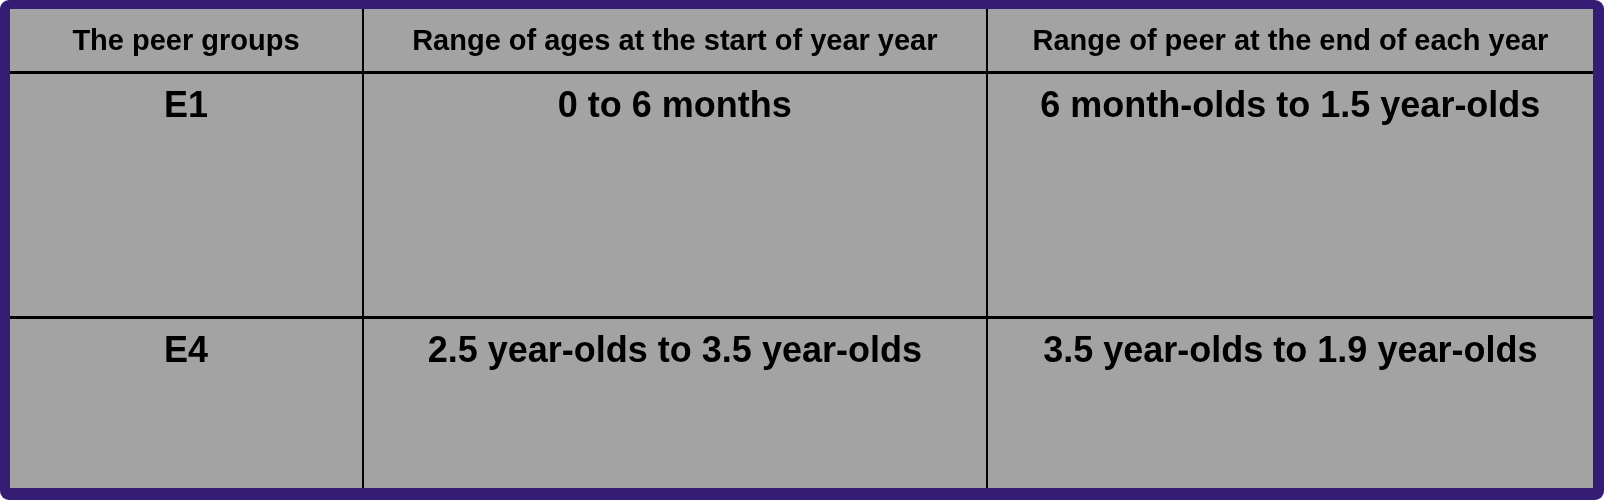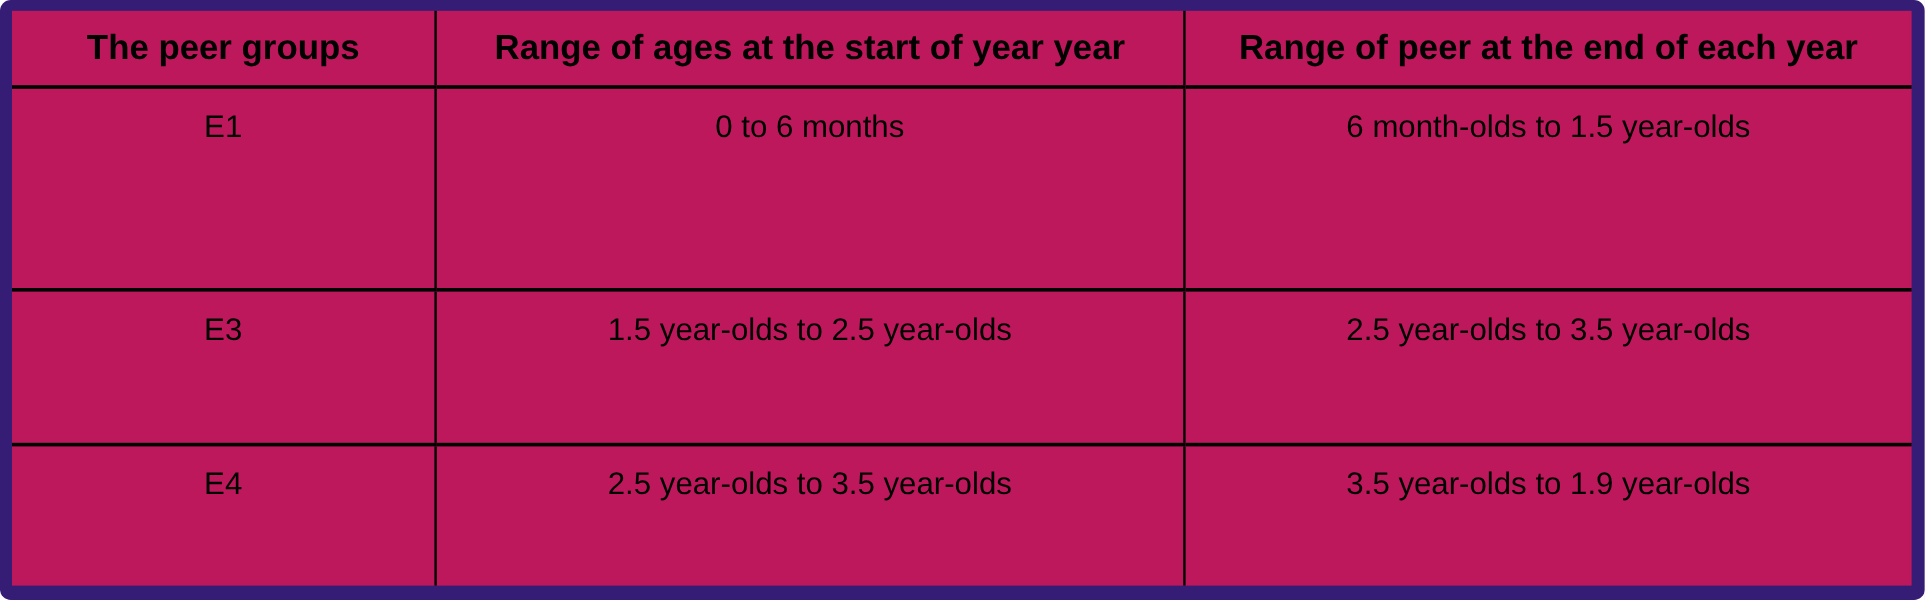--- a/index.html
+++ b/index.html
@@ -17,21 +17,21 @@
     background: #351C75;
     border-radius: 9px;
     padding: 9px 11px 12px 10px;
   }
 
   table.peer-table {
     width: 100%;
     height: 100%;
     border-collapse: collapse;
     table-layout: fixed;
-    background: #be185d;
+    background: #a3a3a3;
     color: #000000;
   }
 
   col.c1 { width: 22.3%; }
   col.c2 { width: 39.4%; }
   col.c3 { width: 38.3%; }
 
   
   td, th {
     border-left: 2px solid #000000;
@@ -51,22 +51,23 @@
     height: 62px;
     vertical-align: middle;
     font-size: 29px;
     font-weight: bold;
     padding: 0 6px;
   }
 
   tbody td {
     vertical-align: top;
     padding: 14px 6px 0 6px;
-    font-size: 26px;
+    font-size: 36px;
     line-height: 34px;
+    font-weight: bold;
   }
 
   tr.r0 { height: 93px; }
   tr.r1 { height: 95px; }
   tr.r2 { height: 71px; }
   tr.r3 { height: 65px; margin-left: 36px; }
   tr.r4 { height: 90px; }
 </style>
 </head>
 <body>
@@ -84,25 +85,20 @@
         <th>Range of ages at the start of year year</th>
         <th>Range of peer at the end of each year</th>
       </tr>
     </thead>
     <tbody>
       <tr class="r0">
         <td>E1</td>
         <td>0 to 6 months</td>
         <td>6 month-olds to 1.5 year-olds</td>
       </tr>
-      <tr class="r2">
-        <td>E3</td>
-        <td>1.5 year-olds to 2.5 year-olds</td>
-        <td>2.5 year-olds to 3.5 year-olds</td>
-      </tr>
       <tr class="r3">
         <td>E4</td>
         <td>2.5 year-olds to 3.5 year-olds</td>
         <td>3.5 year-olds to 1.9 year-olds</td>
       </tr>
     </tbody>
   </table>
 </div>
 
 </body></html>

